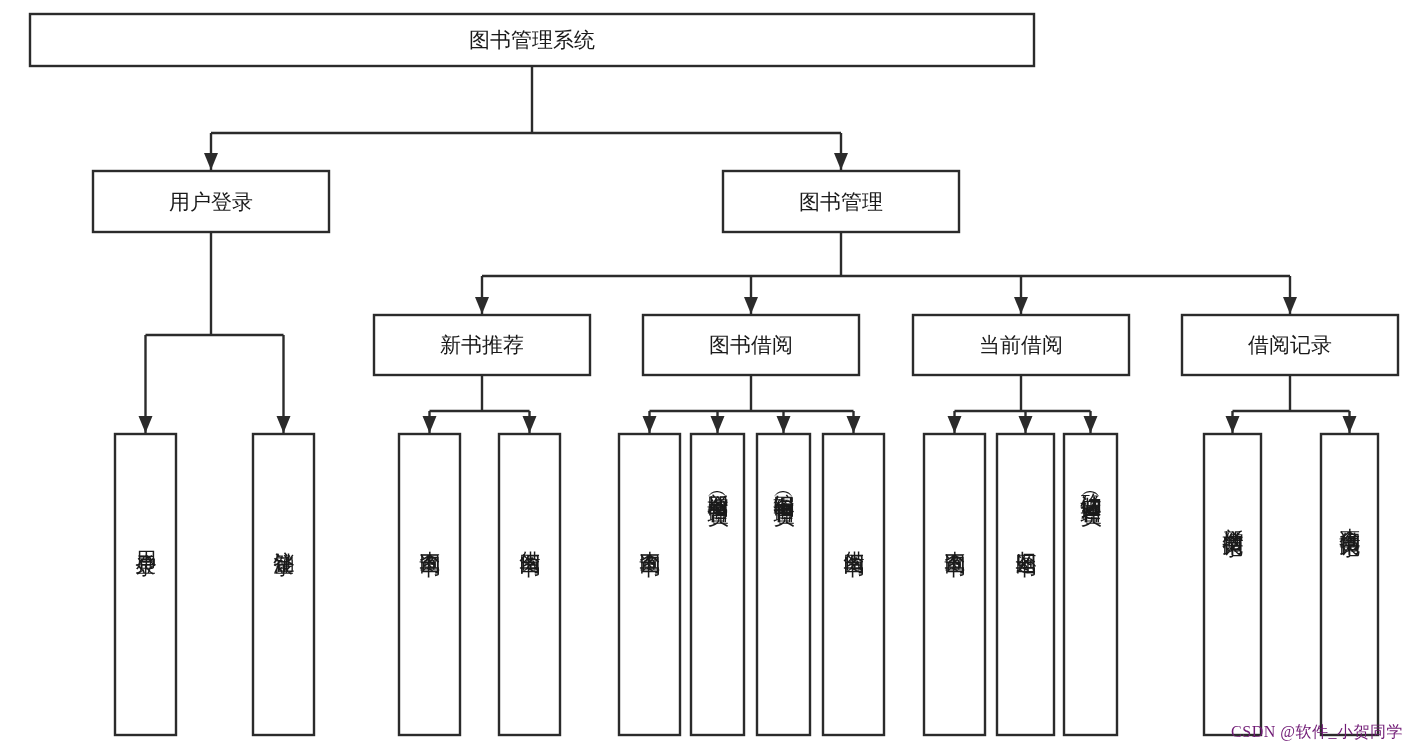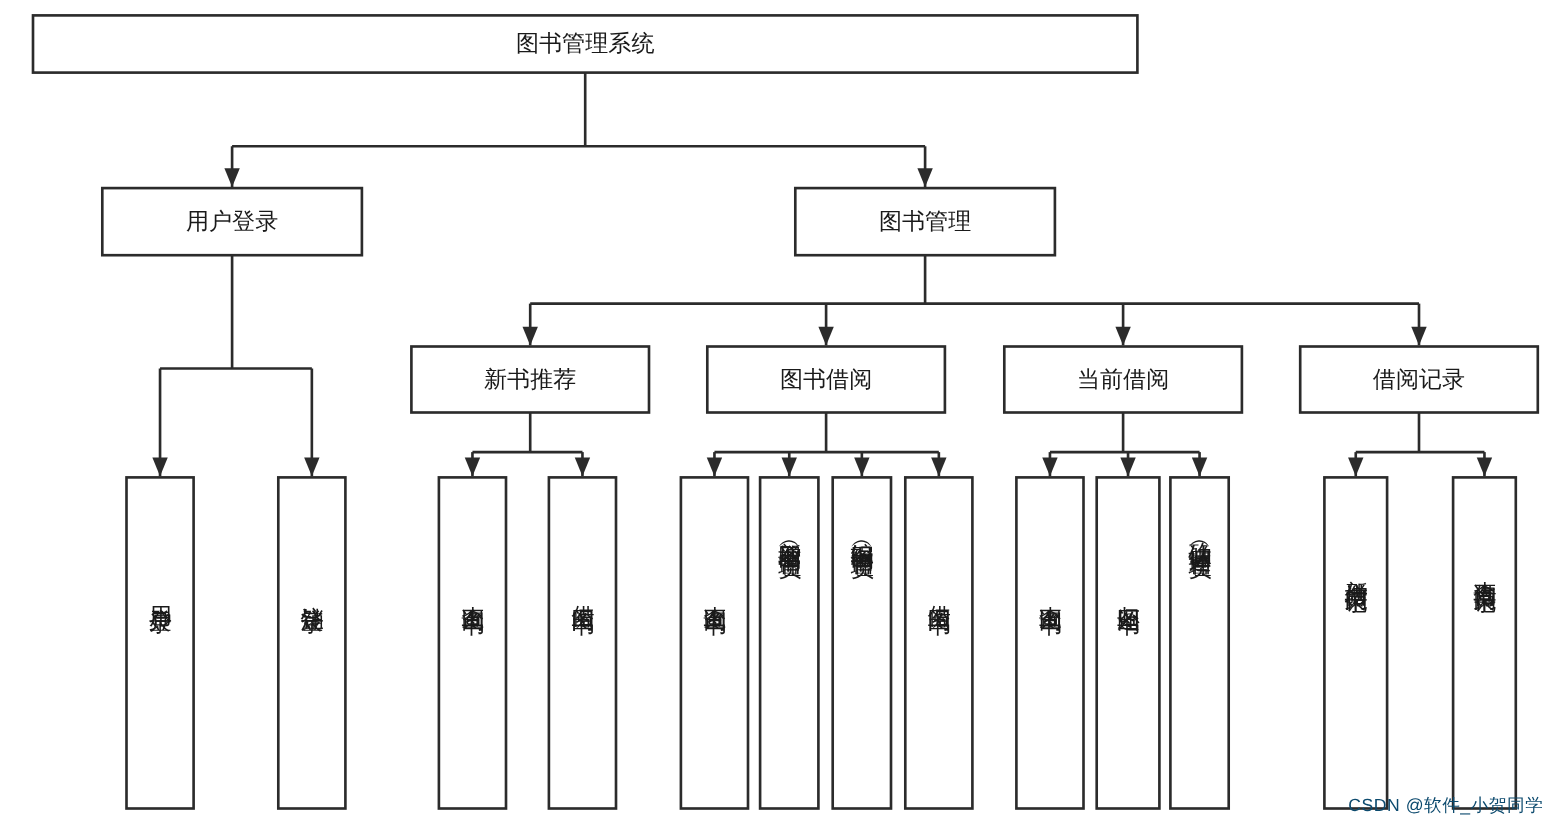--- a/index.html
+++ b/index.html
@@ -65,22 +65,22 @@
     line-height: 1;
     color: #1a1a1a;
     white-space: nowrap;
     font-family: "DejaVu Sans", "Liberation Sans", sans-serif;
   }
   .watermark {
     position: absolute;
     right: 14px;
     bottom: 4px;
     font-size: 16px;
-    color: #0c4a6e;
-    font-family: Liberation Sans, sans-serif;
+    color: #701a75;
+    font-family: Liberation Serif, serif;
     white-space: nowrap;
     letter-spacing: 0.5px;
   }
 </style>
 </head>
 <body>
 
 <div id="diagram-root">
 
   <svg id="tree-svg" viewBox="0 0 1405 747">

